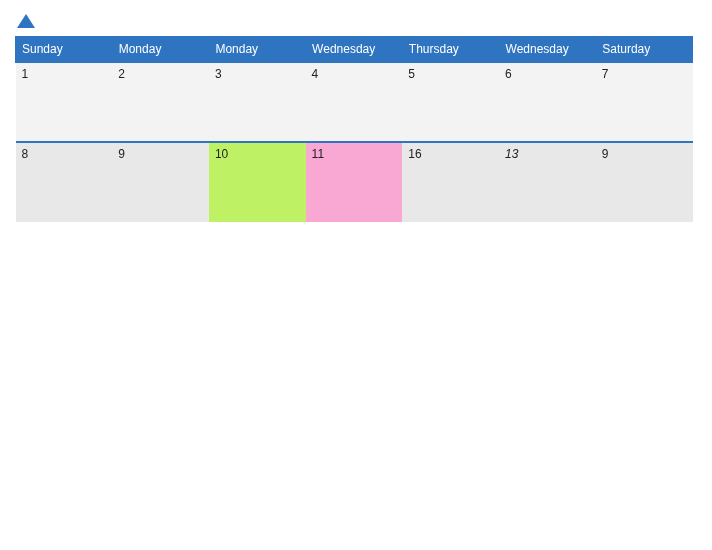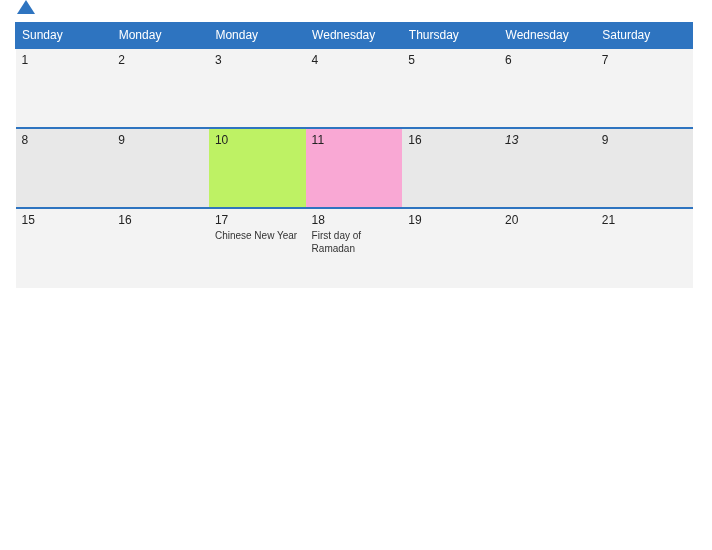--- a/index.html
+++ b/index.html
@@ -6,21 +6,21 @@
     body {
       width: 712px;
       height: 550px;
       background: #fff;
       font-family: Arial, sans-serif;
       overflow: hidden;
     }
     .page {
       width: 708px;
       height: 550px;
-      padding: 0 15px;
+      padding: 14px 15px;
     }
     .header {
       display: flex;
       align-items: center;
       justify-content: space-between;
       margin-bottom: 8px;
     }
     .logo {
       display: flex;
       flex-direction: column;
@@ -175,40 +175,15 @@
           <td style="background: rgb(232, 232, 232);">
             <span class="day-num">16</span>
           </td>
           <td style="background: rgb(232, 232, 232); font-style: italic;">
             <span class="day-num">13</span>
           </td>
           <td style="background: rgb(232, 232, 232);">
             <span class="day-num">9</span>
           </td>
         </tr>
-        <tr>
-          <td style="background: rgb(243, 243, 243);">
-            <span class="day-num">15</span>
-          </td>
-          <td style="background: rgb(243, 243, 243);">
-            <span class="day-num">16</span>
-          </td>
-          <td style="background: rgb(243, 243, 243);">
-            <span class="day-num">17</span>
-            <div class="event">Chinese New Year</div>
-          </td>
-          <td style="background: rgb(243, 243, 243);">
-            <span class="day-num">18</span>
-            <div class="event">First day of Ramadan</div>
-          </td>
-          <td style="background: rgb(243, 243, 243);">
-            <span class="day-num">19</span>
-          </td>
-          <td style="background: rgb(243, 243, 243);">
-            <span class="day-num">20</span>
-          </td>
-          <td style="background: rgb(243, 243, 243);">
-            <span class="day-num">21</span>
-          </td>
-        </tr>
       </tbody>
   </table>
 </div>
 
 </body></html>

